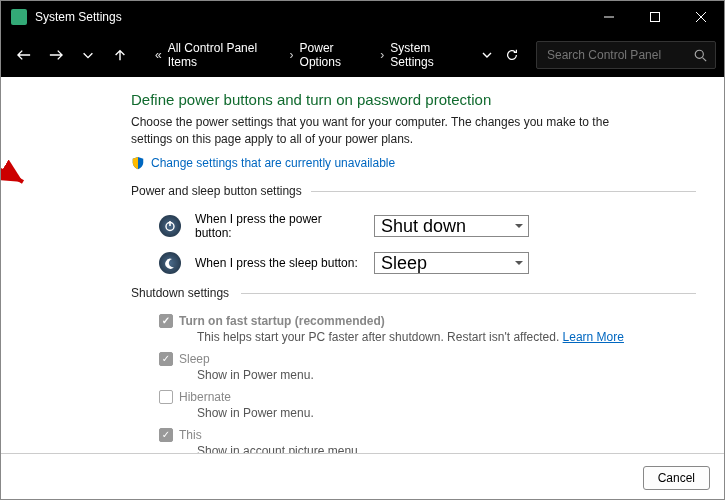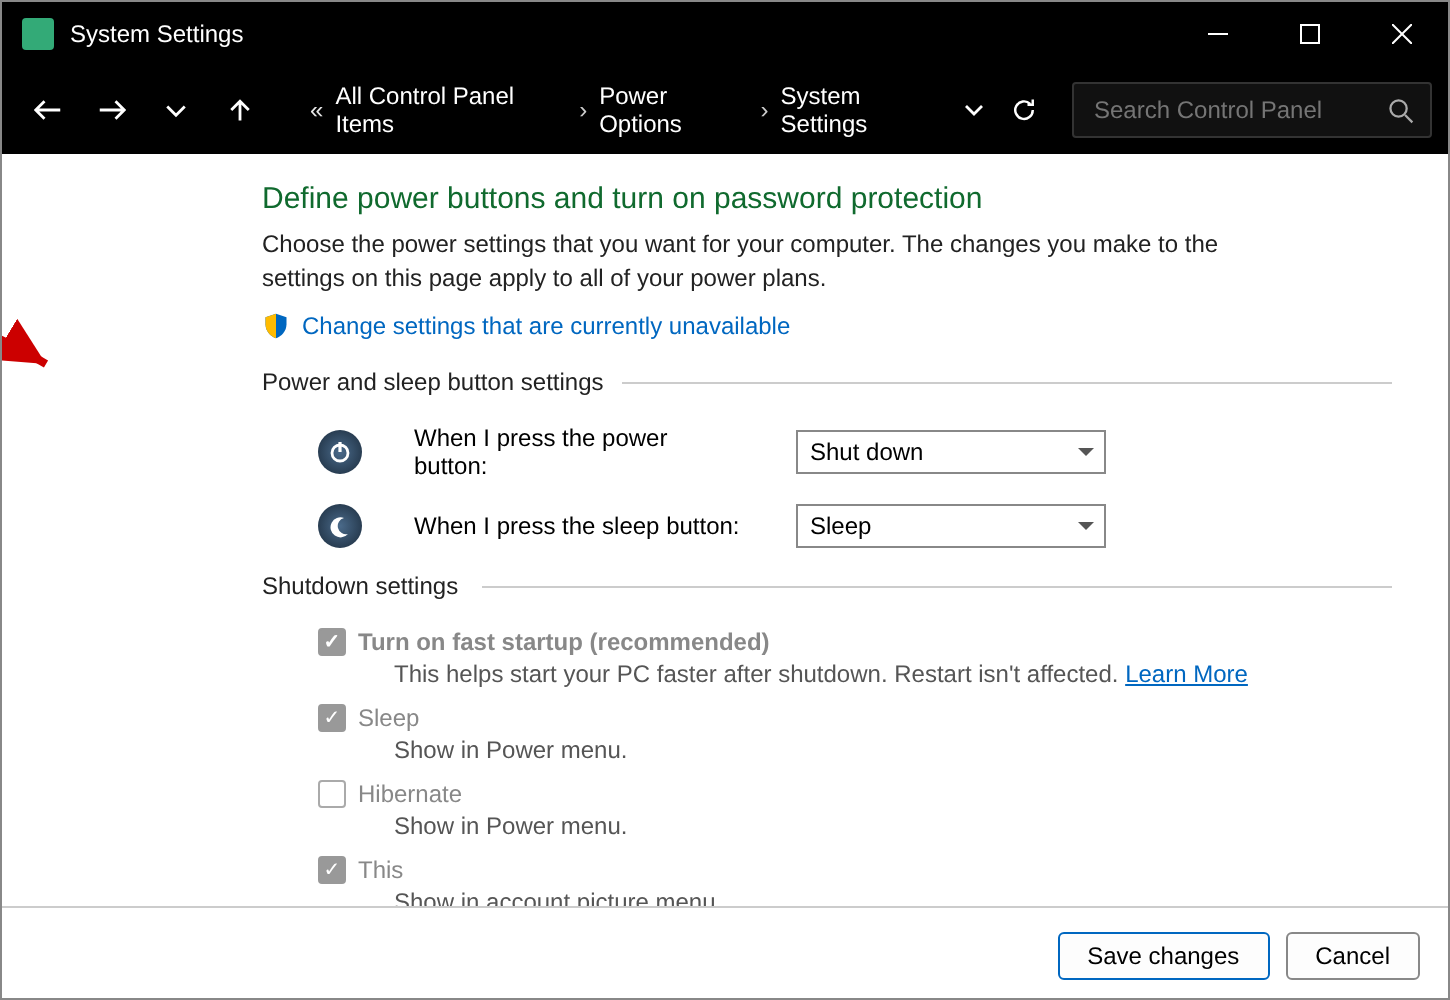--- a/index.html
+++ b/index.html
@@ -24,24 +24,24 @@
   .searchbox input { background:transparent; border:none; outline:none; color:#ccc; font-size:12px; width:140px; }
   .content { padding: 10px 28px 0 130px; height: calc(500px - 32px - 44px - 48px); overflow:hidden; position:relative; }
   .heading { color:#106a2e; font-size:15px; margin: 4px 0 6px 0; }
   .desc { font-size:12px; color:#222; margin:0 0 8px 0; line-height:1.4; max-width:520px; }
   .shield-link { display:flex; align-items:center; gap:6px; font-size:12px; margin-bottom:14px; }
   .shield-link a { color:#0067c0; text-decoration:none; }
   .shield-icon { width:14px; height:14px; }
   .section-label { font-size:12px; color:#222; position:relative; margin-bottom:14px; }
   .section-label::after { content:""; position:absolute; left: var(--line-offset,190px); right:0; top:50%; height:1px; background:#ccc; }
   .section-label.s2 { --line-offset:110px; margin-top:6px; }
-  .row { display:flex; align-items:center; gap:26px; margin: 0 0 12px 28px; font-size:12px; }
+  .row { display:flex; align-items:center; gap:14px; margin: 0 0 12px 28px; font-size:12px; }
   .row .icon-wrap { width:22px; height:22px; border-radius:50%; background:radial-gradient(#4a6a8a,#1a2a3a); display:flex; align-items:center; justify-content:center; color:#fff; font-size:12px; }
   .row label { width:165px; }
-  .combo { width:155px; height:22px; border:1px solid #888; font-size:12px; padding: 0 18px 0 6px; background:#fff; appearance:none; position:relative; }
+  .combo { width:155px; height:22px; border:1px solid #888; font-size:18px; padding: 0 18px 0 6px; background:#fff; appearance:none; position:relative; }
   .combo-wrap { position:relative; }
   .combo-wrap::after { content:""; position:absolute; right:6px; top:9px; border:4px solid transparent; border-top-color:#555; pointer-events:none;}
   .shutdown-list { margin-left:28px; font-size:12px; }
   .sd-item { margin-bottom:8px; }
   .sd-title { color:#888; display:flex; align-items:center; gap:6px; }
   .sd-title.strong { font-weight:600; }
   .sd-sub { color:#555; margin-left:38px; margin-top:2px; }
   .chk { width:14px; height:14px; border:1px solid #aaa; border-radius:2px; display:inline-flex; align-items:center; justify-content:center; font-size:10px; color:#fff; }
   .chk.on { background:#999; border-color:#999; }
   .learn { color:#0067c0; text-decoration:underline; }
@@ -198,15 +198,14 @@
       <div class="sd-title">
           <span class="chk on">✓</span>
           <span>This</span>
         </div>
       <div class="sd-sub">Show in account picture menu.</div>
     </div>
   </div>
 </div>
 
 <div class="footer">
-  <button class="btn primary">Save changes</button>
   <button class="btn">Cancel</button>
 </div>
 
 </body></html>

